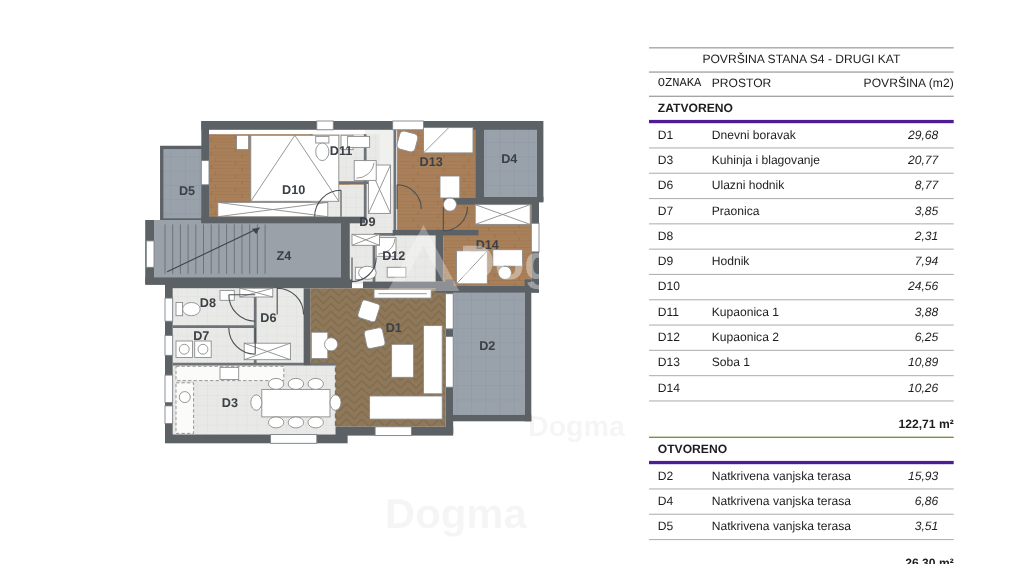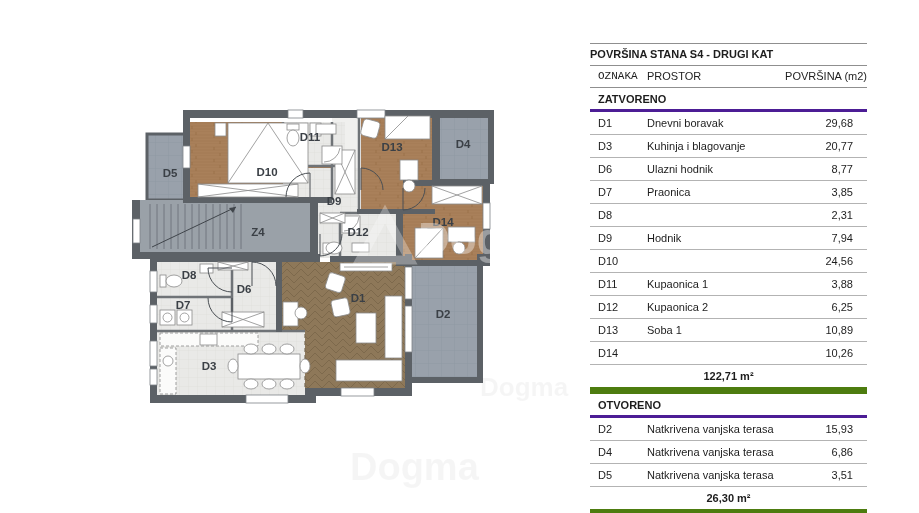--- a/index.html
+++ b/index.html
@@ -5,34 +5,34 @@
   html,body{margin:0;padding:0;}
   body{
     width:919px;height:513px;position:relative;background:#ffffff;
     font-family:"Liberation Sans",sans-serif;overflow:hidden;
   }
   #plan-svg{position:absolute;left:0;top:0;}
   .room-label{font-family:"Liberation Sans",sans-serif;font-size:11.5px;font-weight:600;fill:#3b4046;}
   .wm-brand{font-family:"Liberation Sans",sans-serif;font-weight:700;}
   
   .area-table{position:absolute;left:590px;top:43px;width:277px;color:#1d1d1d;}
-  .t-title{height:21px;line-height:21px;text-align:left;font-weight:700;font-size:11px;
+  .t-title{height:21px;line-height:21px;text-align:center;font-weight:400;font-size:11px;
     border-top:1px solid #8f8f8f;border-bottom:1px solid #8f8f8f;}
   .t-head{display:grid;grid-template-columns:57px 1fr auto;height:21px;line-height:21px;
     font-size:11px;border-bottom:1px solid #8f8f8f;}
   .t-head .h-code{padding-left:8px;font-family:Liberation Mono, monospace;}
   .t-head .h-area{text-align:center;}
   .t-section{height:21px;line-height:22px;font-weight:700;font-size:11px;padding-left:8px;
     border-bottom:3px solid #4c1d95;}
   .t-row{display:grid;grid-template-columns:57px 1fr auto;height:22px;line-height:22px;
     font-size:11px;border-bottom:1px solid #b3b3b3;}
   .t-row .c-code{padding-left:8px;}
-  .t-row .c-area{text-align:right;padding-right:14px;}
+  .t-row .c-area{text-align:right;padding-right:14px;font-style:italic;}
   .t-subtotal,.t-total{height:22px;line-height:22px;font-size:11px;font-weight:700;
-    text-align:center;border-bottom:7px solid #4d7c0f;}
+    text-align:right;border-bottom:1px solid #4d7c0f;margin-top:10px;}
 </style>
 </head>
 <body>
 
 <svg id="plan-svg" width="919" height="513" viewBox="0 0 919 513" xmlns="http://www.w3.org/2000/svg">
   <defs>
     <pattern id="pWood" width="46" height="12" patternUnits="userSpaceOnUse">
       <rect width="46" height="12" fill="#a9805a"></rect>
       <path d="M0,3 H46 M0,6 H46 M0,9 H46 M0,12 H46" stroke="#9c744f" stroke-width="0.6"></path>
       <path d="M12,0 V3 M30,3 V6 M8,6 V9 M36,9 V12" stroke="#91683f" stroke-width="0.6"></path>

